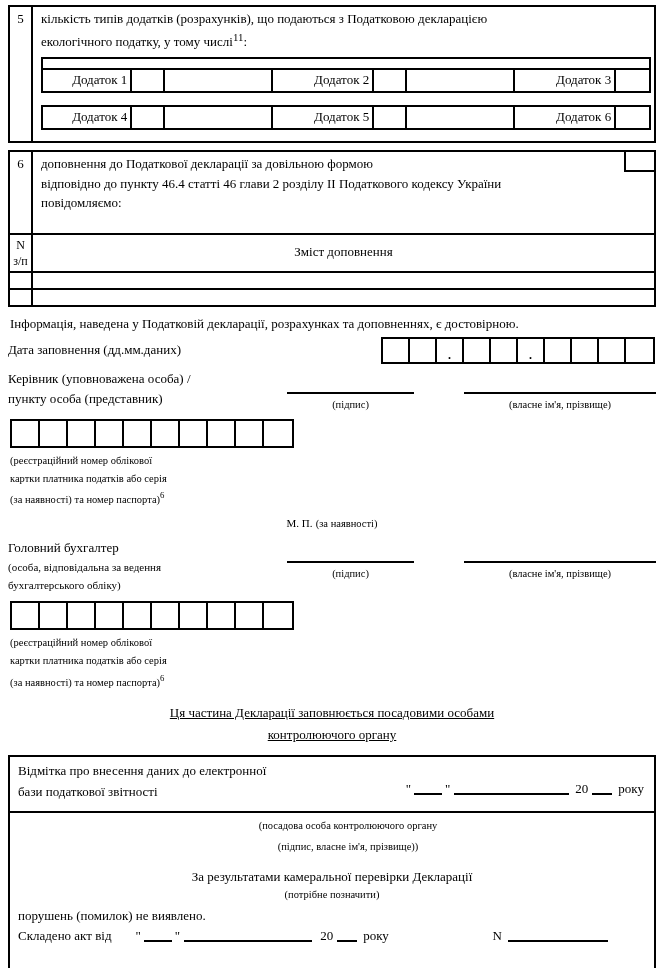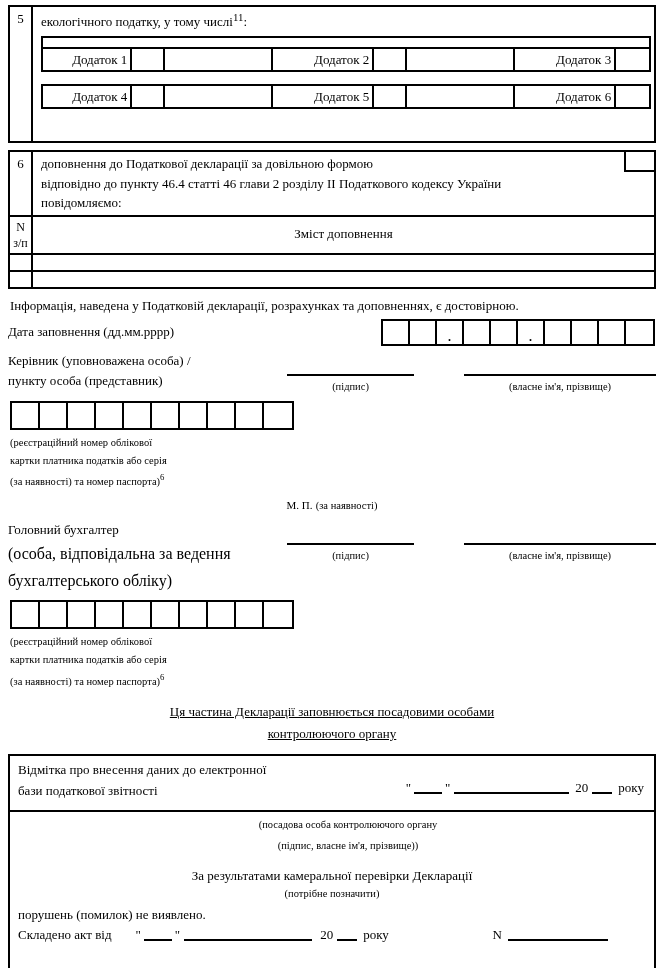--- a/index.html
+++ b/index.html
@@ -20,40 +20,40 @@
   .att-row > div { border-right:2px solid #000; height:100%; }
   .att-row > div:last-child { border-right:none; }
   .att-label { width:17%; display:flex; align-items:center; justify-content:flex-end; padding-right:3px; }
   .att-cb { width:4%; }
   .att-sp { width:18.3%; }
   .att-gap { height:12px; }
 
   
   .sec6 { margin-top:7px; position:relative; }
   .sec6-main { display:flex; min-height:58px; }
-  .sec6-text { padding:2px 36px 2px 8px; line-height:1.5; }
+  .sec6-text { padding:2px 36px 20px 8px; line-height:1.5; }
   .sec6-cb { position:absolute; top:0; right:0; width:30px; height:20px; border-left:2px solid #000; border-bottom:2px solid #000; background:#fff; }
   .sec6-row { display:flex; border-top:2px solid #000; }
   .sec6-col1 { flex:0 0 23px; width:23px; border-right:2px solid #000; text-align:center; font-size:12px; line-height:1.35; padding-top:2px; }
   .sec6-col2 { flex:1; display:flex; align-items:center; justify-content:center; }
   .sec6-header { height:38px; }
   .sec6-empty { height:17px; }
 
   
   .statement { margin:8px 0 0 2px; }
   .date-row { display:flex; justify-content:space-between; align-items:center; margin-top:4px; padding-right:1px; }
   .grid { display:flex; border:2px solid #000; background:#fff; }
   .gcell { width:27px; height:23px; border-right:2px solid #000; position:relative; }
   .gcell:last-child { border-right:none; }
   .gdot { position:absolute; bottom:0; left:0; right:0; text-align:center; font-weight:bold; font-size:12px; line-height:1.1; }
   .idgrid .gcell { width:28px; height:25px; }
 
   .sig-block { display:flex; margin-top:5px;gap:12px; }
   .sig-left { flex:0 0 267px; width:267px; line-height:1.5; }
-  .sig-left .sub { font-size:16px; line-height:1.7; }
+  .sig-left .sub { font-size:11px; line-height:1.7; }
   .sig-col1 { width:135px; margin-top:14px; }
   .sig-col2 { width:204px; margin-left:38px; margin-top:14px; }
   .sig-line { border-bottom:2px solid #000; height:11px; }
   .sig-note { text-align:center; font-size:10.5px; padding-top:3px; }
 
   .idgrid-wrap { margin:6px 0 0 2px; width:max-content; }
   .id-note { font-size:10.5px; line-height:1.75; margin:4px 0 0 2px; }
 
   .mp-row { text-align:center; margin-top:5px; }
   .mp-main { font-size:11px; }
@@ -89,20 +89,21 @@
 </style>
 </head>
 <body>
 
 <div class="page">
 
   <div class="box sec5">
     <div class="num-col">5</div>
     <div class="sec5-body">
       <div class="sec5-text">
+        <div><span>кількість типів додатків (розрахунків), що подаються з Податковою декларацією</span></div>
         <div><span>екологічного податку, у тому числі</span><sup>11</sup><span>:</span></div>
       </div>
       <div class="att-table">
         <div class="att-strip"></div>
         <div class="att-row">
           <div class="att-label">Додаток 1</div>
           <div class="att-cb"></div>
           <div class="att-sp"></div>
           <div class="att-label">Додаток 2</div>
           <div class="att-cb"></div>
@@ -150,21 +151,21 @@
     </div>
     <div class="sec6-row sec6-empty">
       <div class="sec6-col1"></div>
       <div class="sec6-col2"></div>
     </div>
   </div>
 
   <div class="statement">Інформація, наведена у Податковій декларації, розрахунках та доповненнях, є достовірною.</div>
 
   <div class="date-row">
-    <div>Дата заповнення (дд.мм.рррр)</div>
+    <div>Дата заповнення (дд.мм.даних)</div>
     <div class="grid">
       <div class="gcell"></div>
       <div class="gcell"></div>
       <div class="gcell">
           <span class="gdot">.</span>
         </div>
       <div class="gcell"></div>
       <div class="gcell"></div>
       <div class="gcell">
           <span class="gdot">.</span>

